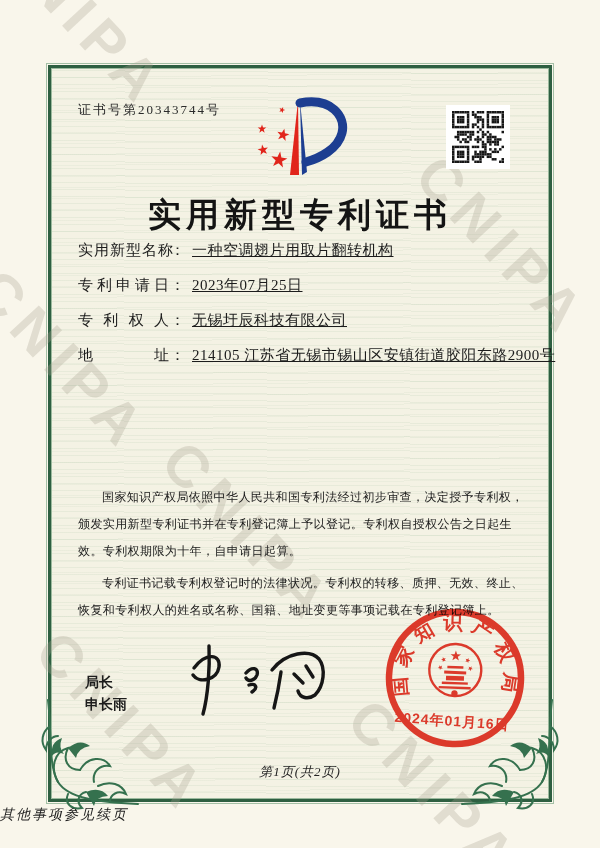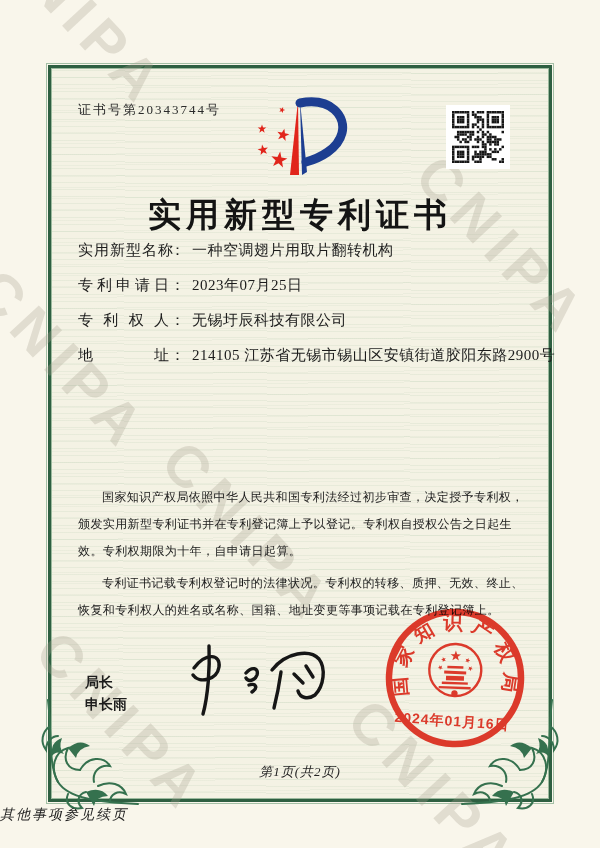--- a/index.html
+++ b/index.html
@@ -29,21 +29,21 @@
   .qrpad{position:absolute;left:398px;top:40px;width:64px;height:64px;background:#fff;}
   .qrpad svg{position:absolute;left:6px;top:6px;}
 
   .title{position:absolute;left:0;top:128px;width:100%;text-align:center;
       font-size:33px;font-weight:700;letter-spacing:5px;color:#141414;}
 
   .fields{position:absolute;left:30px;top:174px;width:446px;font-size:15px;color:#1c1c1c;}
   .frow{position:relative;height:35px;line-height:22px;white-space:nowrap;}
   .flabel{display:inline-block;width:92px;text-align:justify;text-align-last:justify;letter-spacing:1px;}
   .fcolon{display:inline-block;}
-  .fvalue{margin-left:7px;letter-spacing:0.5px;}
+  .fvalue{margin-left:7px;letter-spacing:0.5px;text-decoration:underline;}
   .pair2{position:absolute;left:218px;top:0;}
 
   .paras{position:absolute;left:30px;top:419px;width:448px;font-size:12px;line-height:27px;
       color:#1b1b1b;letter-spacing:0.4px;}
   .paras p{margin:0 0 5px 0;text-indent:2em;}
 
   .signer{position:absolute;left:37px;top:606px;font-size:14px;font-weight:700;
       font-family:"Liberation Sans","DejaVu Sans",sans-serif;color:#1d1d1d;line-height:22px;}
   .sig{position:absolute;left:116px;top:575px;}
 

